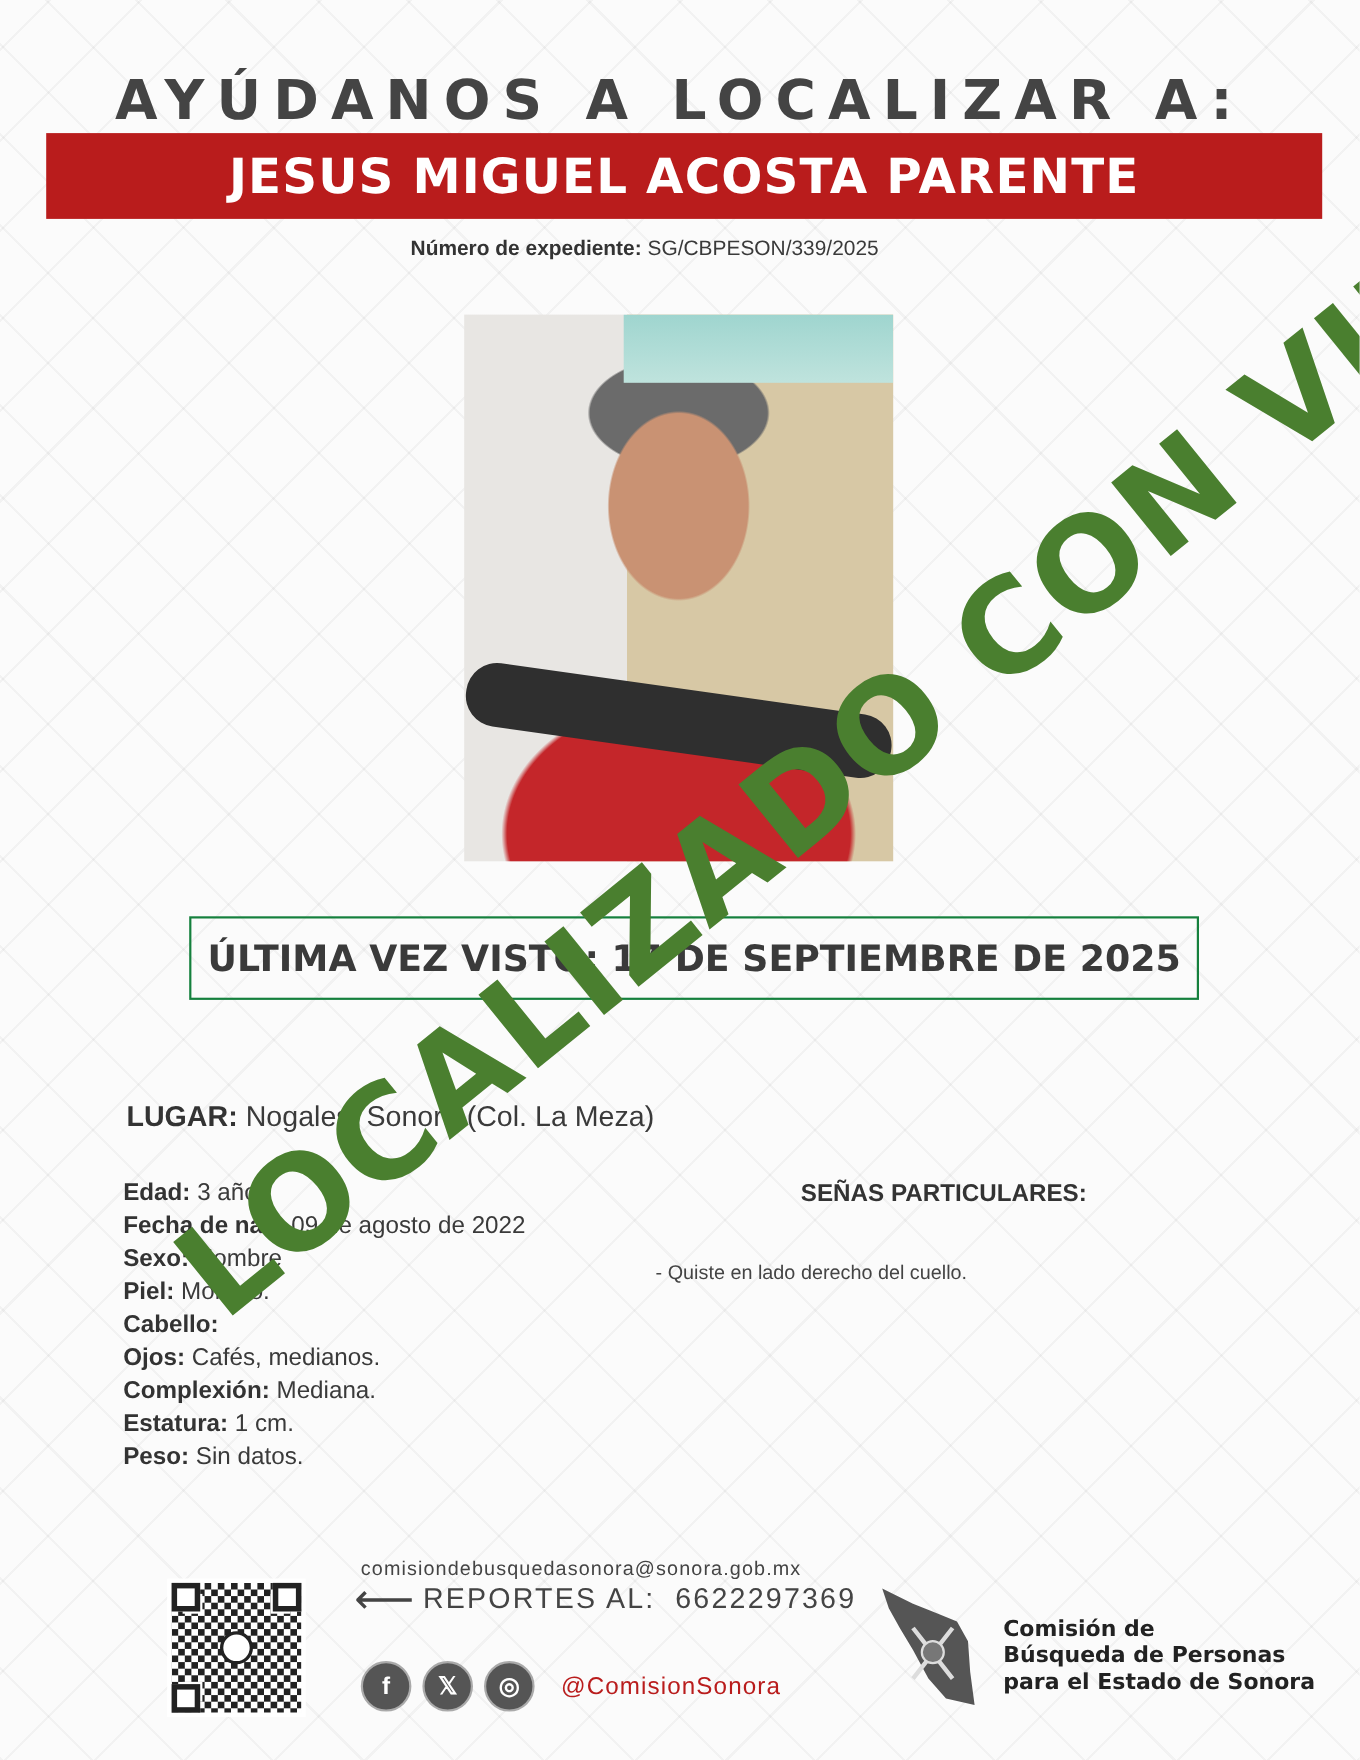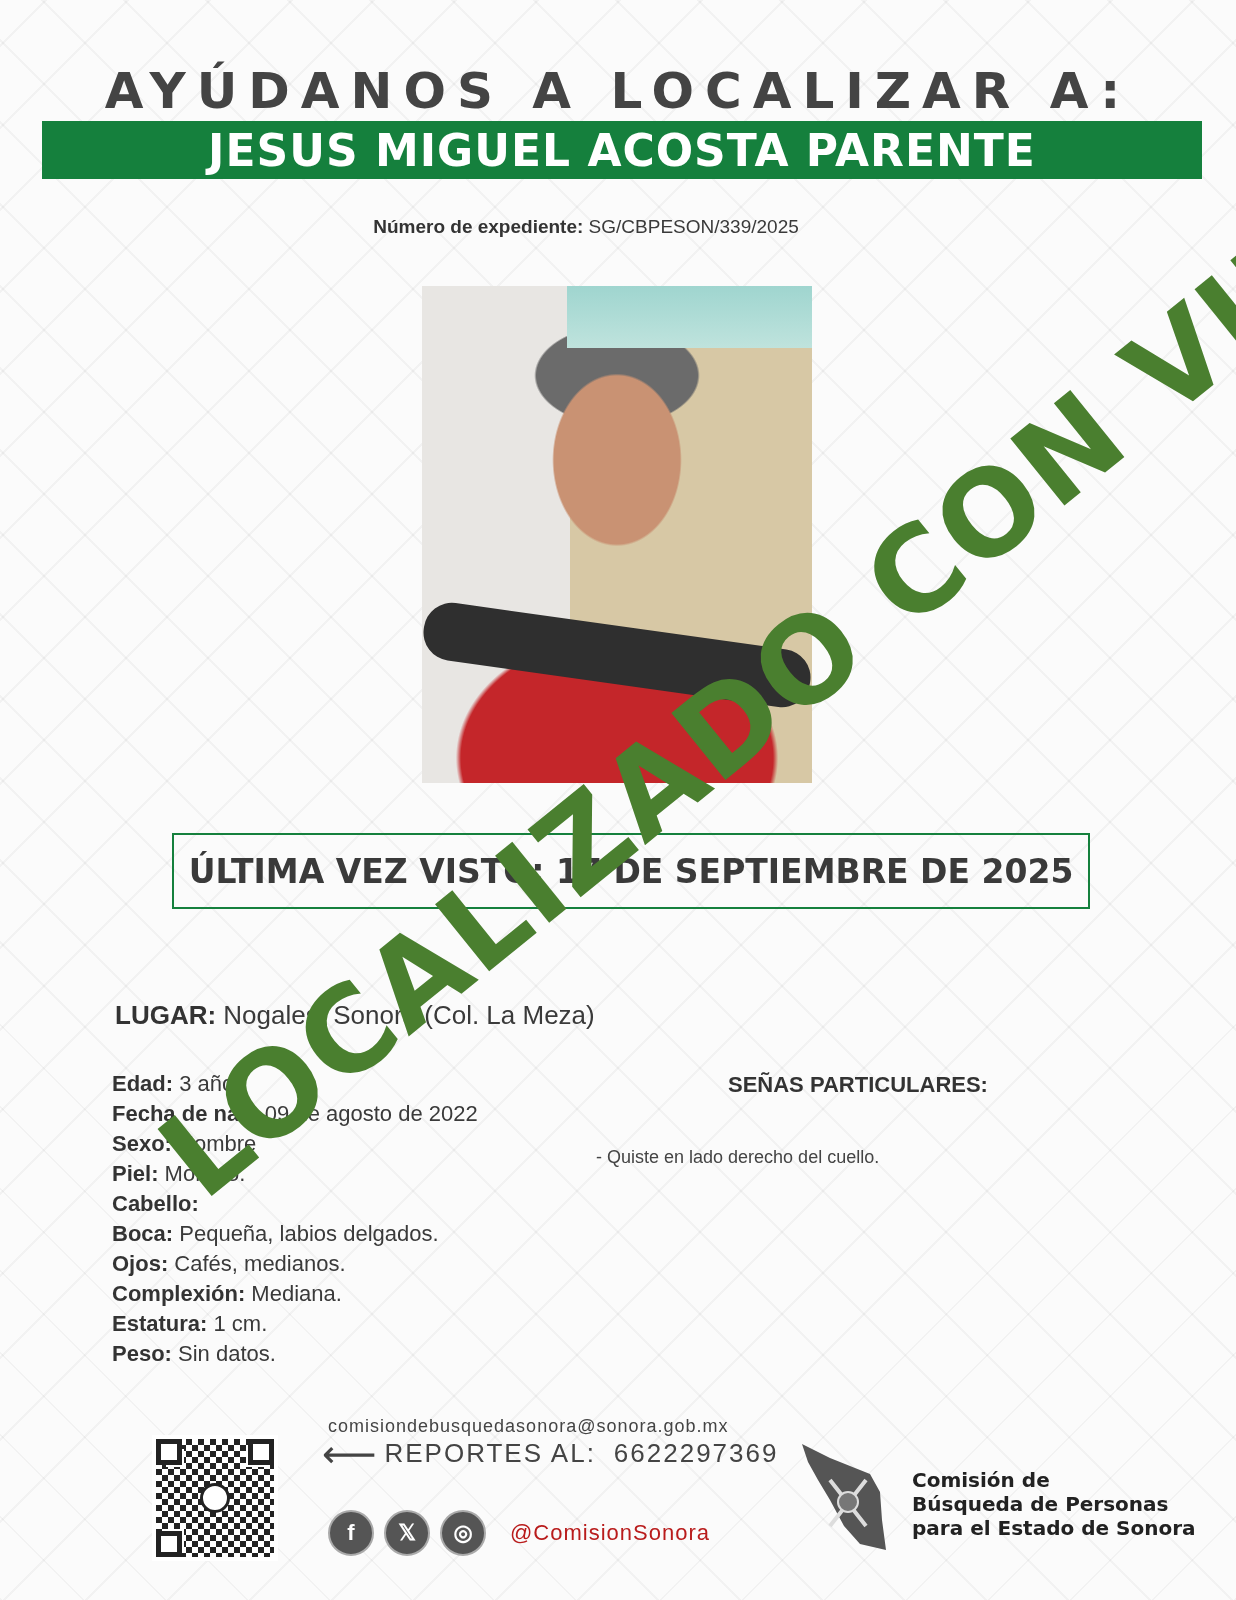--- a/index.html
+++ b/index.html
@@ -13,22 +13,22 @@
     font-family: "Liberation Sans", sans-serif;
     color: #3a3a3a;
   }
   .abs { position: absolute; }
   .headline {
     left: 0; width: 1236px; top: 62px; text-align: center;
     font-family: "DejaVu Sans", sans-serif; font-weight: bold;
     font-size: 50px; letter-spacing: 11px; color: #444;
   }
   .name-bar {
-    left: 42px; top: 121px; width: 1160px; height: 58px;
-    background: #15803d; display: flex; align-items: center; justify-content: center;
+    left: 42px; top: 121px; width: 1160px; height: 78px;
+    background: #b91c1c; display: flex; align-items: center; justify-content: center;
   }
   .name-bar span {
     font-family: "DejaVu Sans", sans-serif; font-weight: bold;
     font-size: 44px; color: #fff; letter-spacing: 1px;
   }
   .expediente {
     left: 0; width: 1172px; top: 216px; text-align: center; font-size: 19px;
   }
   .expediente b { color: #333; }
   .photo {
@@ -118,21 +118,20 @@
   <b>LUGAR:</b>
   <span>Nogales, Sonora (Col. La Meza)</span>
 </div>
 
 <div class="abs details">
   <div class="row"><b>Edad:</b> <span>3 años</span></div>
   <div class="row"><b>Fecha de nac:</b> <span>09 de agosto de 2022</span></div>
   <div class="row"><b>Sexo:</b> <span>Hombre</span></div>
   <div class="row"><b>Piel:</b> <span>Moreno.</span></div>
   <div class="row"><b>Cabello:</b> <span></span></div>
-  <div class="row"><b>Boca:</b> <span>Pequeña, labios delgados.</span></div>
   <div class="row"><b>Ojos:</b> <span>Cafés, medianos.</span></div>
   <div class="row"><b>Complexión:</b> <span>Mediana.</span></div>
   <div class="row"><b>Estatura:</b> <span>1 cm.</span></div>
   <div class="row"><b>Peso:</b> <span>Sin datos.</span></div>
 </div>
 
 <div class="abs senas-title">SEÑAS PARTICULARES:</div>
 <div class="abs senas-item">- Quiste en lado derecho del cuello.</div>
 
 <div class="abs qr">

